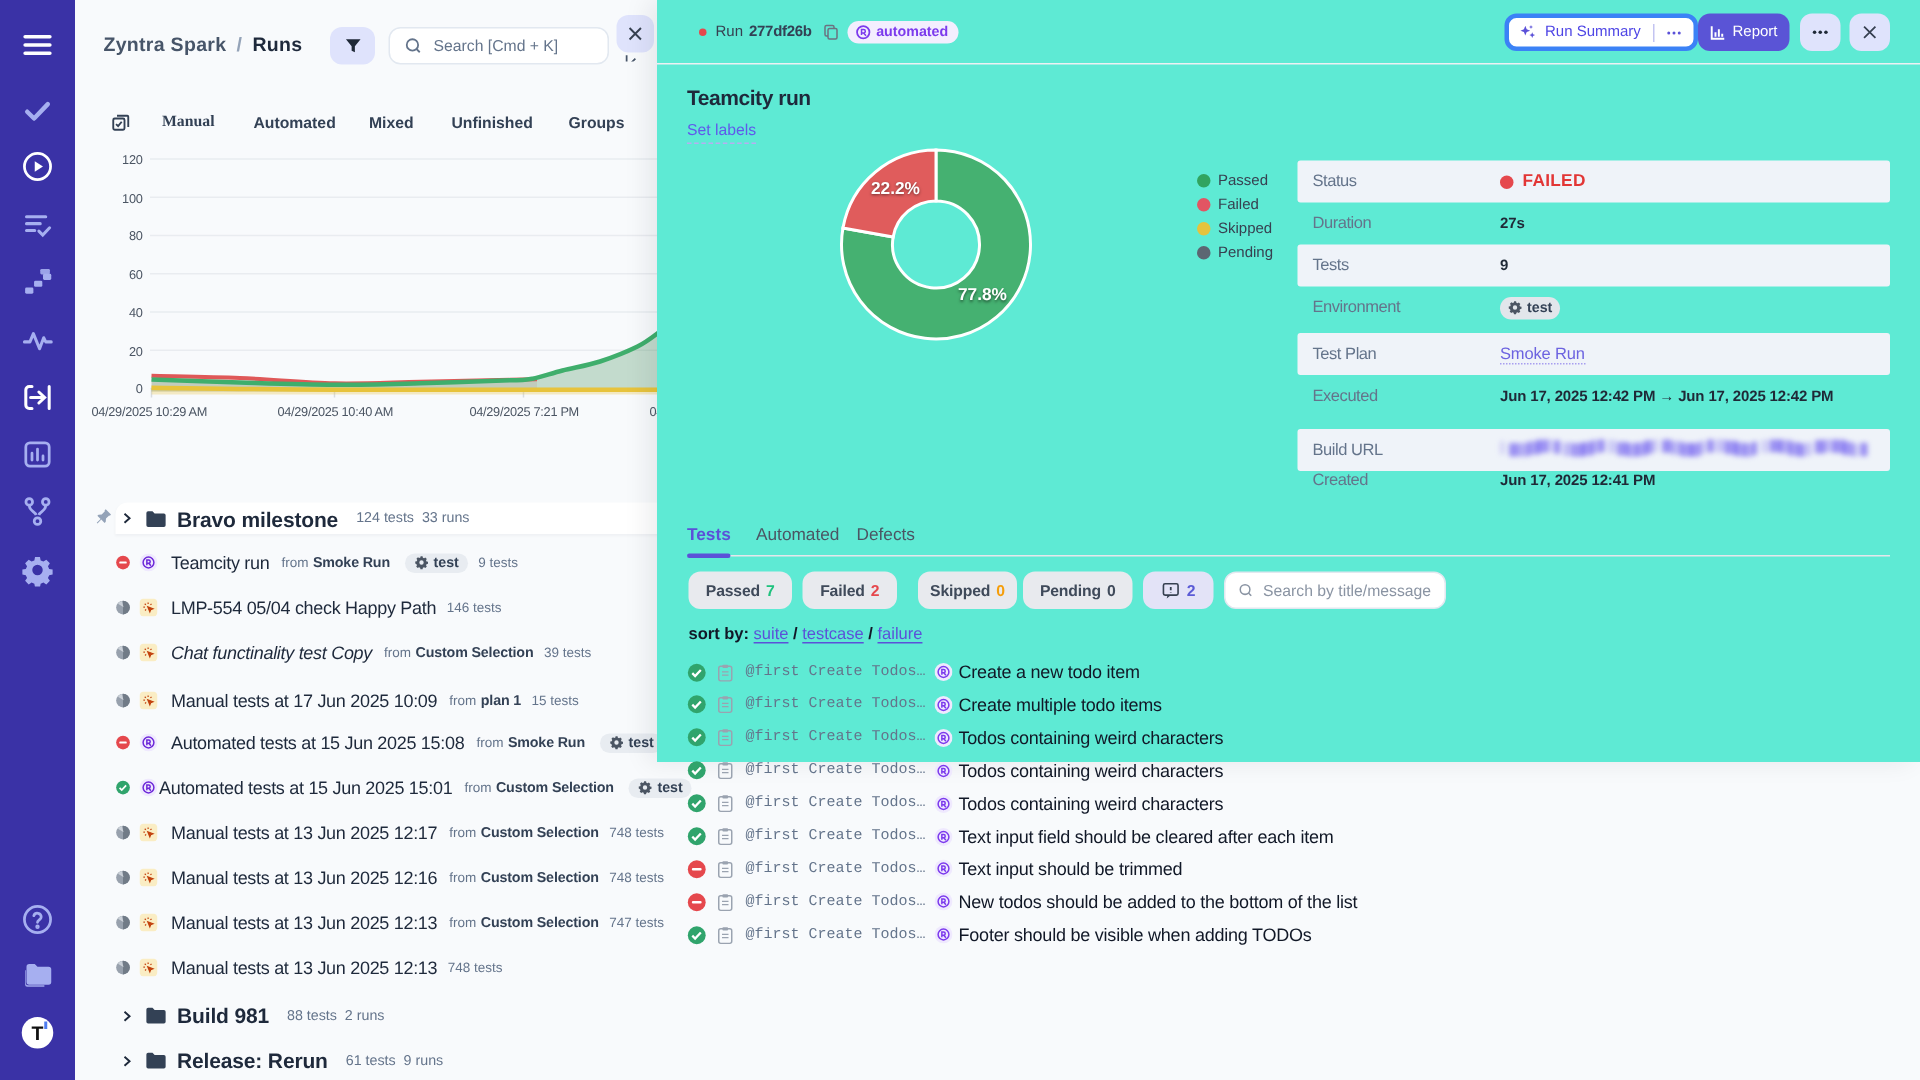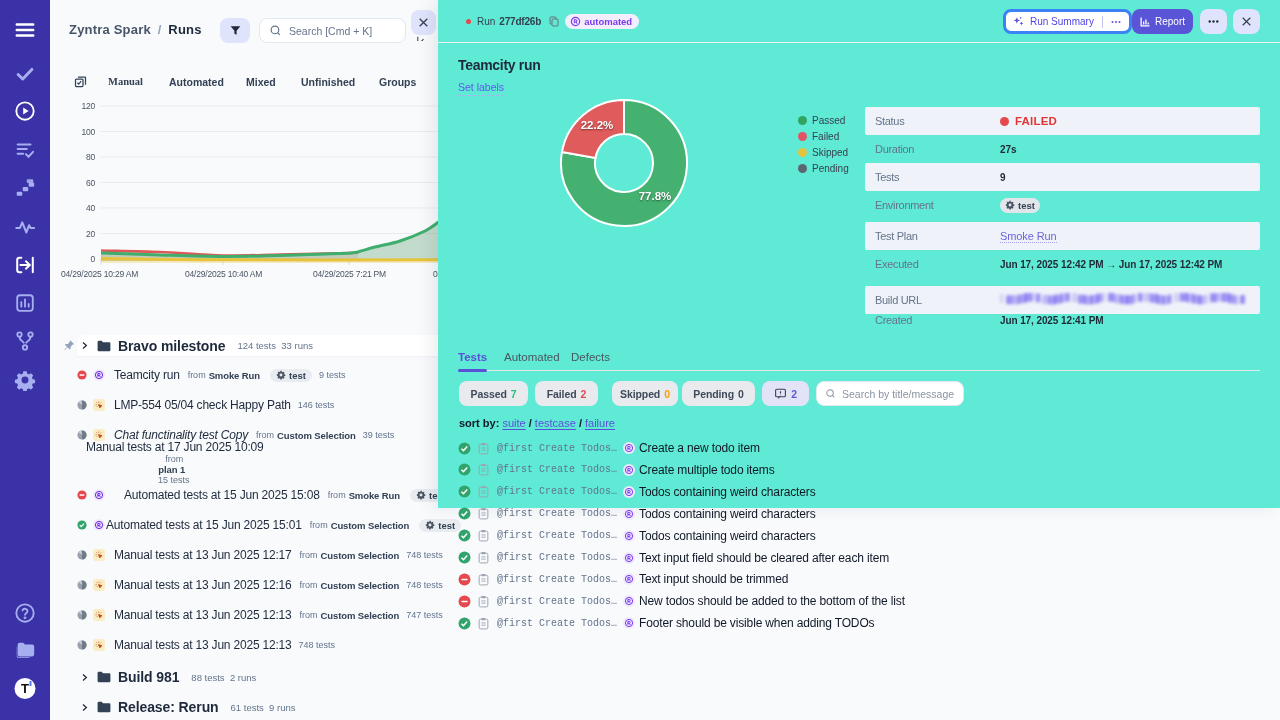--- a/index.html
+++ b/index.html
@@ -222,21 +222,21 @@
           <g stroke="#c2410c" stroke-width="1.6" fill="none">
             <path d="M11 11l7 2.6-3 1.2-1.2 3L11 11z" fill="#c2410c"></path>
             <path d="M11.5 5.2v2M7 7l1.4 1.4M5.2 11.5h2M7.4 16l1.4-1.4M16 7.2L14.6 8.6"></path>
           </g>
         </svg>
         <span class="title" style="margin-left:9px;font-style:italic;">Chat functinality test Copy</span>
         <span class="from">from</span>
         <span class="src">Custom Selection</span>
         <span class="cnt">39 tests</span>
       </div>
-      <div class="runrow" style="left:77px; top:440px;flex-direction:column;">
+      <div class="runrow" style="left:77px; top:452px;">
         <svg width="10" height="10" viewBox="0 0 24 24">
           <circle cx="12" cy="12" r="11" fill="#98a1ad"></circle>
           <path d="M12 1a11 11 0 0 1 0 22z" fill="#717b87"></path>
           <path d="M4 6a10 10 0 0 1 6 -4.5l3 10z" fill="#d8dde3" opacity="0.8"></path>
         </svg>
         <span style="width:6px;"></span>
         <svg width="12" height="12" viewBox="0 0 24 24">
           <rect width="24" height="24" rx="6" fill="#faedc4"></rect>
           <g stroke="#c2410c" stroke-width="1.6" fill="none">
             <path d="M11 11l7 2.6-3 1.2-1.2 3L11 11z" fill="#c2410c"></path>
@@ -254,21 +254,21 @@
           <rect x="6" y="10.4" width="12" height="3.2" rx="1.4" fill="#fff"></rect>
         </svg>
         <span style="width:6px;"></span>
         <svg width="12" height="12" viewBox="0 0 24 24">
           <circle cx="12" cy="12" r="12" fill="#efe9fe"></circle>
           <g fill="none" stroke="#6d28d9" stroke-width="2">
             <circle cx="12" cy="12" r="7.2"></circle>
             <path d="M9.8 15.5V8.8h2.4a2.1 2.1 0 0 1 0 4.2h-2.4M12.4 13l2.8 3.4"></path>
           </g>
         </svg>
-        <span class="title" style="margin-left:19px;">Automated tests at 15 Jun 2025 15:08</span>
+        <span class="title" style="margin-left:9px;">Automated tests at 15 Jun 2025 15:08</span>
         <span class="from">from</span>
         <span class="src">Smoke Run</span>
         <span class="envpill"><svg width="10" height="10" viewBox="0 0 24 24" fill="#4b5563">
             <path d="M12 8.5A3.5 3.5 0 1 0 12 15.5 3.5 3.5 0 1 0 12 8.5zM10.3 2h3.4l.5 2.4 1.9.8 2-1.3 2.4 2.4-1.3 2 .8 1.9 2.4.5v3.4l-2.4.5-.8 1.9 1.3 2-2.4 2.4-2-1.3-1.9.8-.5 2.4h-3.4l-.5-2.4-1.9-.8-2 1.3-2.4-2.4 1.3-2-.8-1.9L2 13.7v-3.4l2.4-.5.8-1.9-1.3-2 2.4-2.4 2 1.3 1.9-.8.5-2.4z"></path>
           </svg>test</span>
         <span class="cnt">9 tests</span>
       </div>
       <div class="runrow" style="left:77px; top:510px;">
         <svg width="10" height="10" viewBox="0 0 24 24">
           <circle cx="12" cy="12" r="11" fill="#30a46c"></circle>

